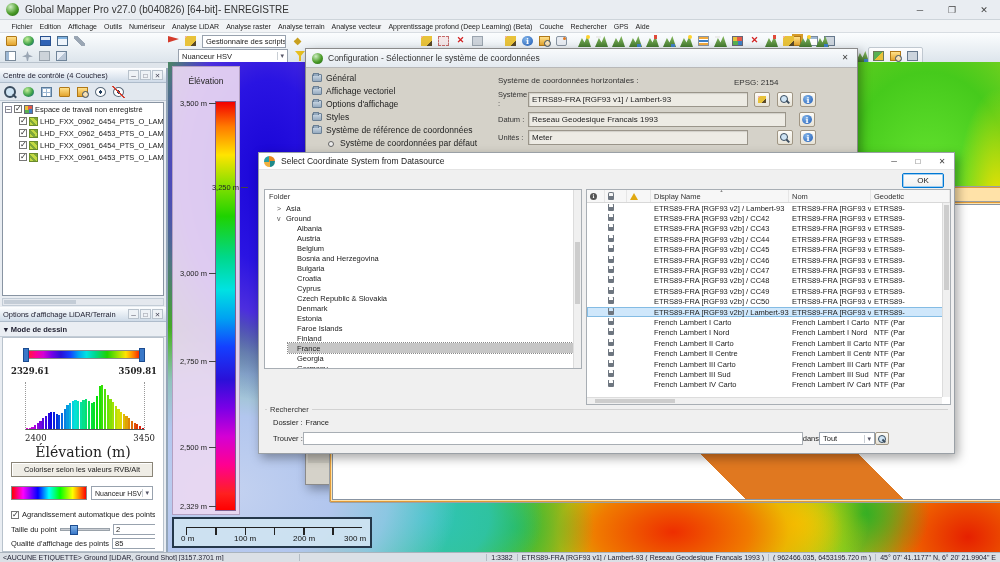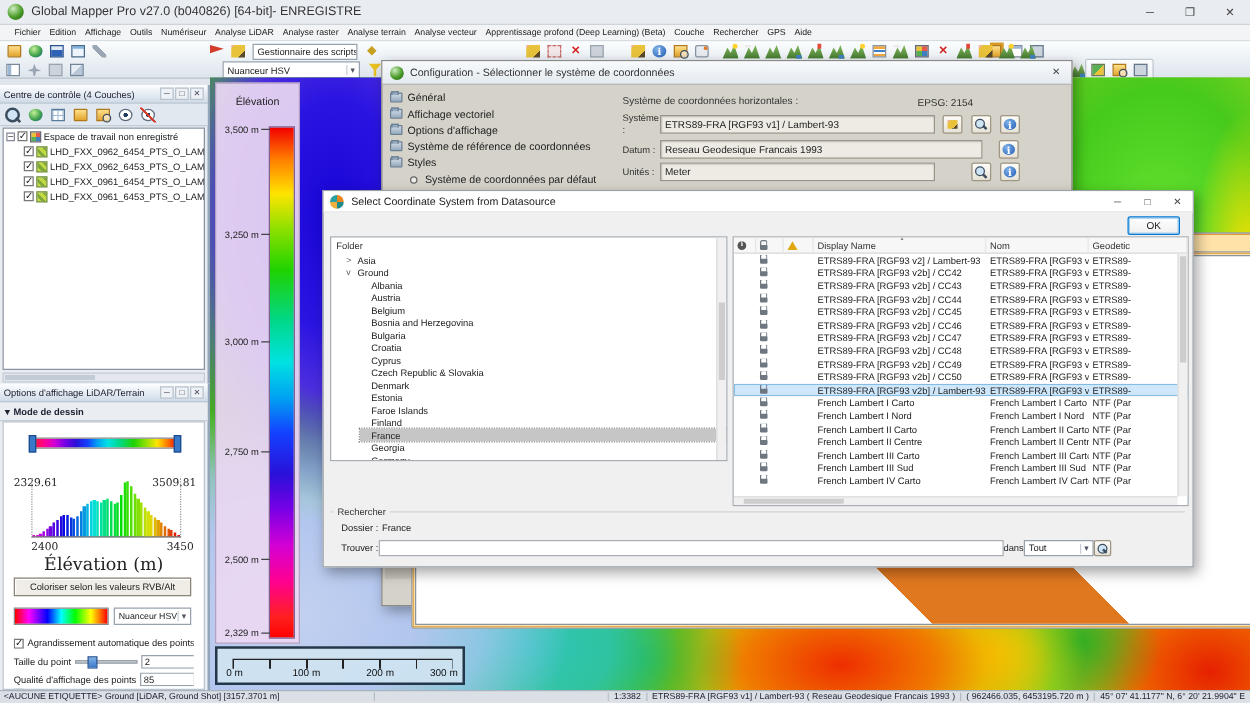--- a/index.html
+++ b/index.html
@@ -110,21 +110,21 @@
 .cb.checked::after{content:"✓";position:absolute;top:-2px;left:0;font-size:8px;color:#222;}
 .exp{width:7px;height:7px;border:1px solid #889;background:#fff;font-size:8px;line-height:5px;text-align:center;color:#333;flex:0 0 auto;}
 .wico{width:9px;height:9px;flex:0 0 auto;background:conic-gradient(#e65a4a 25%,#3f7fc4 0 50%,#58b052 0 75%,#e8c23a 0);border:1px solid #667;}
 .lico{width:9px;height:9px;flex:0 0 auto;background:linear-gradient(45deg,#c3d943 25%,#7fa83a 25% 50%,#c3d943 50% 75%,#7fa83a 75%);border:1px solid #6a8a2a;}
 .ccscroll{position:absolute;bottom:1px;left:2px;right:2px;height:8px;background:#e4e8ee;border:1px solid #c2ccd6;}
 .ccscroll::before{content:"";position:absolute;left:1px;top:1px;bottom:1px;width:45%;background:#c3ccd6;}
 .lph{height:15px;background:#eaeef3;border-bottom:1px solid #c2ccd6;font-size:7.5px;font-weight:bold;display:flex;align-items:center;padding-left:4px;gap:3px;color:#223;}
 .lpc{position:absolute;top:30px;left:2px;right:2px;bottom:0;background:#fff;border:1px solid #b8c2cc;overflow:hidden;}
 .grad-slider{position:absolute;top:12px;left:22px;width:118px;height:9px;background:linear-gradient(90deg,#ff2020 0%,#ff0090 8%,#d400d4 15%,#7a00e6 22%,#2a10d8 30%,#1440ff 38%,#00a2f2 45%,#00e2e2 52%,#00d88a 60%,#1fd200 70%,#8ce000 78%,#ffe400 86%,#ff7a00 93%,#f20000 100%);border:1px solid #888;}
 .shandle{position:absolute;top:-3px;width:6px;height:14px;background:#3a78c8;border:1px solid #1c4c90;}
-.rangelab{position:absolute;top:44px;font-family:"DejaVu Serif",serif;font-size:8.5px;color:#222;}
+.rangelab{position:absolute;top:28px;font-family:"DejaVu Serif",serif;font-size:8.5px;color:#222;font-weight:bold;}
 .hist{position:absolute;top:44px;left:22px;width:120px;height:48px;display:flex;align-items:flex-end;border-left:1px dotted #999;border-right:1px dotted #999;border-bottom:1px solid #555;}
 .hbar{flex:1 1 auto;margin-right:.5px;}
 .xlab{position:absolute;top:95px;font-family:"DejaVu Serif",serif;font-size:8.5px;color:#222;}
 .xtitle{position:absolute;top:106px;left:0;right:0;text-align:center;font-family:"DejaVu Serif",serif;font-size:14px;color:#222;}
 .btn3d{background:#efede6;border:1px solid #8a8578;box-shadow:inset 1px 1px 0 #fff;font-size:7.5px;color:#222;text-align:center;}
 .colorize{position:absolute;top:124px;left:8px;right:10px;height:15px;line-height:13px;}
 .gradmini{position:absolute;top:148px;left:8px;width:76px;height:14px;border:1px solid #888;background:linear-gradient(90deg,#f00,#f0f 15%,#00f 35%,#0ff 50%,#0f0 65%,#ff0 82%,#f00);}
 .shadersel{position:absolute;top:148px;left:88px;right:10px;height:14px;font-size:7px;}
 .optrow{position:absolute;left:8px;right:8px;display:flex;align-items:center;gap:3px;font-size:7.5px;white-space:nowrap;overflow:hidden;}
 .spin{margin-left:auto;width:44px;height:11px;border:1px solid #98a2ae;background:#fff;font-size:7.5px;padding-left:2px;flex:0 0 auto;}
@@ -317,21 +317,21 @@
   <div class="legend">
     <div class="legtitle">Élévation</div>
     <div class="legbar"></div>
     <div>
 
         <div class="ltick" style="top: 32px;">
           <span class="ltxt">3,500 m</span>
           <span class="ldash"></span>
         </div>
 
-        <div class="ltick" style="top: 116px;">
+        <div class="ltick" style="top: 116px; margin-left: 32px;">
           <span class="ltxt">3,250 m</span>
           <span class="ldash"></span>
         </div>
 
         <div class="ltick" style="top: 202px;">
           <span class="ltxt">3,000 m</span>
           <span class="ldash"></span>
         </div>
 
         <div class="ltick" style="top: 290px;">
@@ -527,28 +527,28 @@
       <div class="ctrow t-folder">
         <span class="tico"></span>
         <span>Affichage vectoriel</span>
       </div>
 
       <div class="ctrow t-folder">
         <span class="tico"></span>
         <span>Options d'affichage</span>
       </div>
 
+      <div class="ctrow t-folder">
+        <span class="tico"></span>
+        <span>Styles</span>
+      </div>
+
       <div class="ctrow t-folder-open">
         <span class="tico"></span>
         <span>Système de référence de coordonnées</span>
-      </div>
-
-      <div class="ctrow t-folder">
-        <span class="tico"></span>
-        <span>Styles</span>
       </div>
 
 
       <div class="ctrow sub t-dot-empty">
         <span class="tico"></span>
         <span>Système de coordonnées par défaut</span>
       </div>
     </div>
   <span class="cfglab" style="left:192px;top:27px">Système de coordonnées horizontales :</span>
   <span class="cfglab" style="left:428px;top:29px">EPSG: 2154</span>

